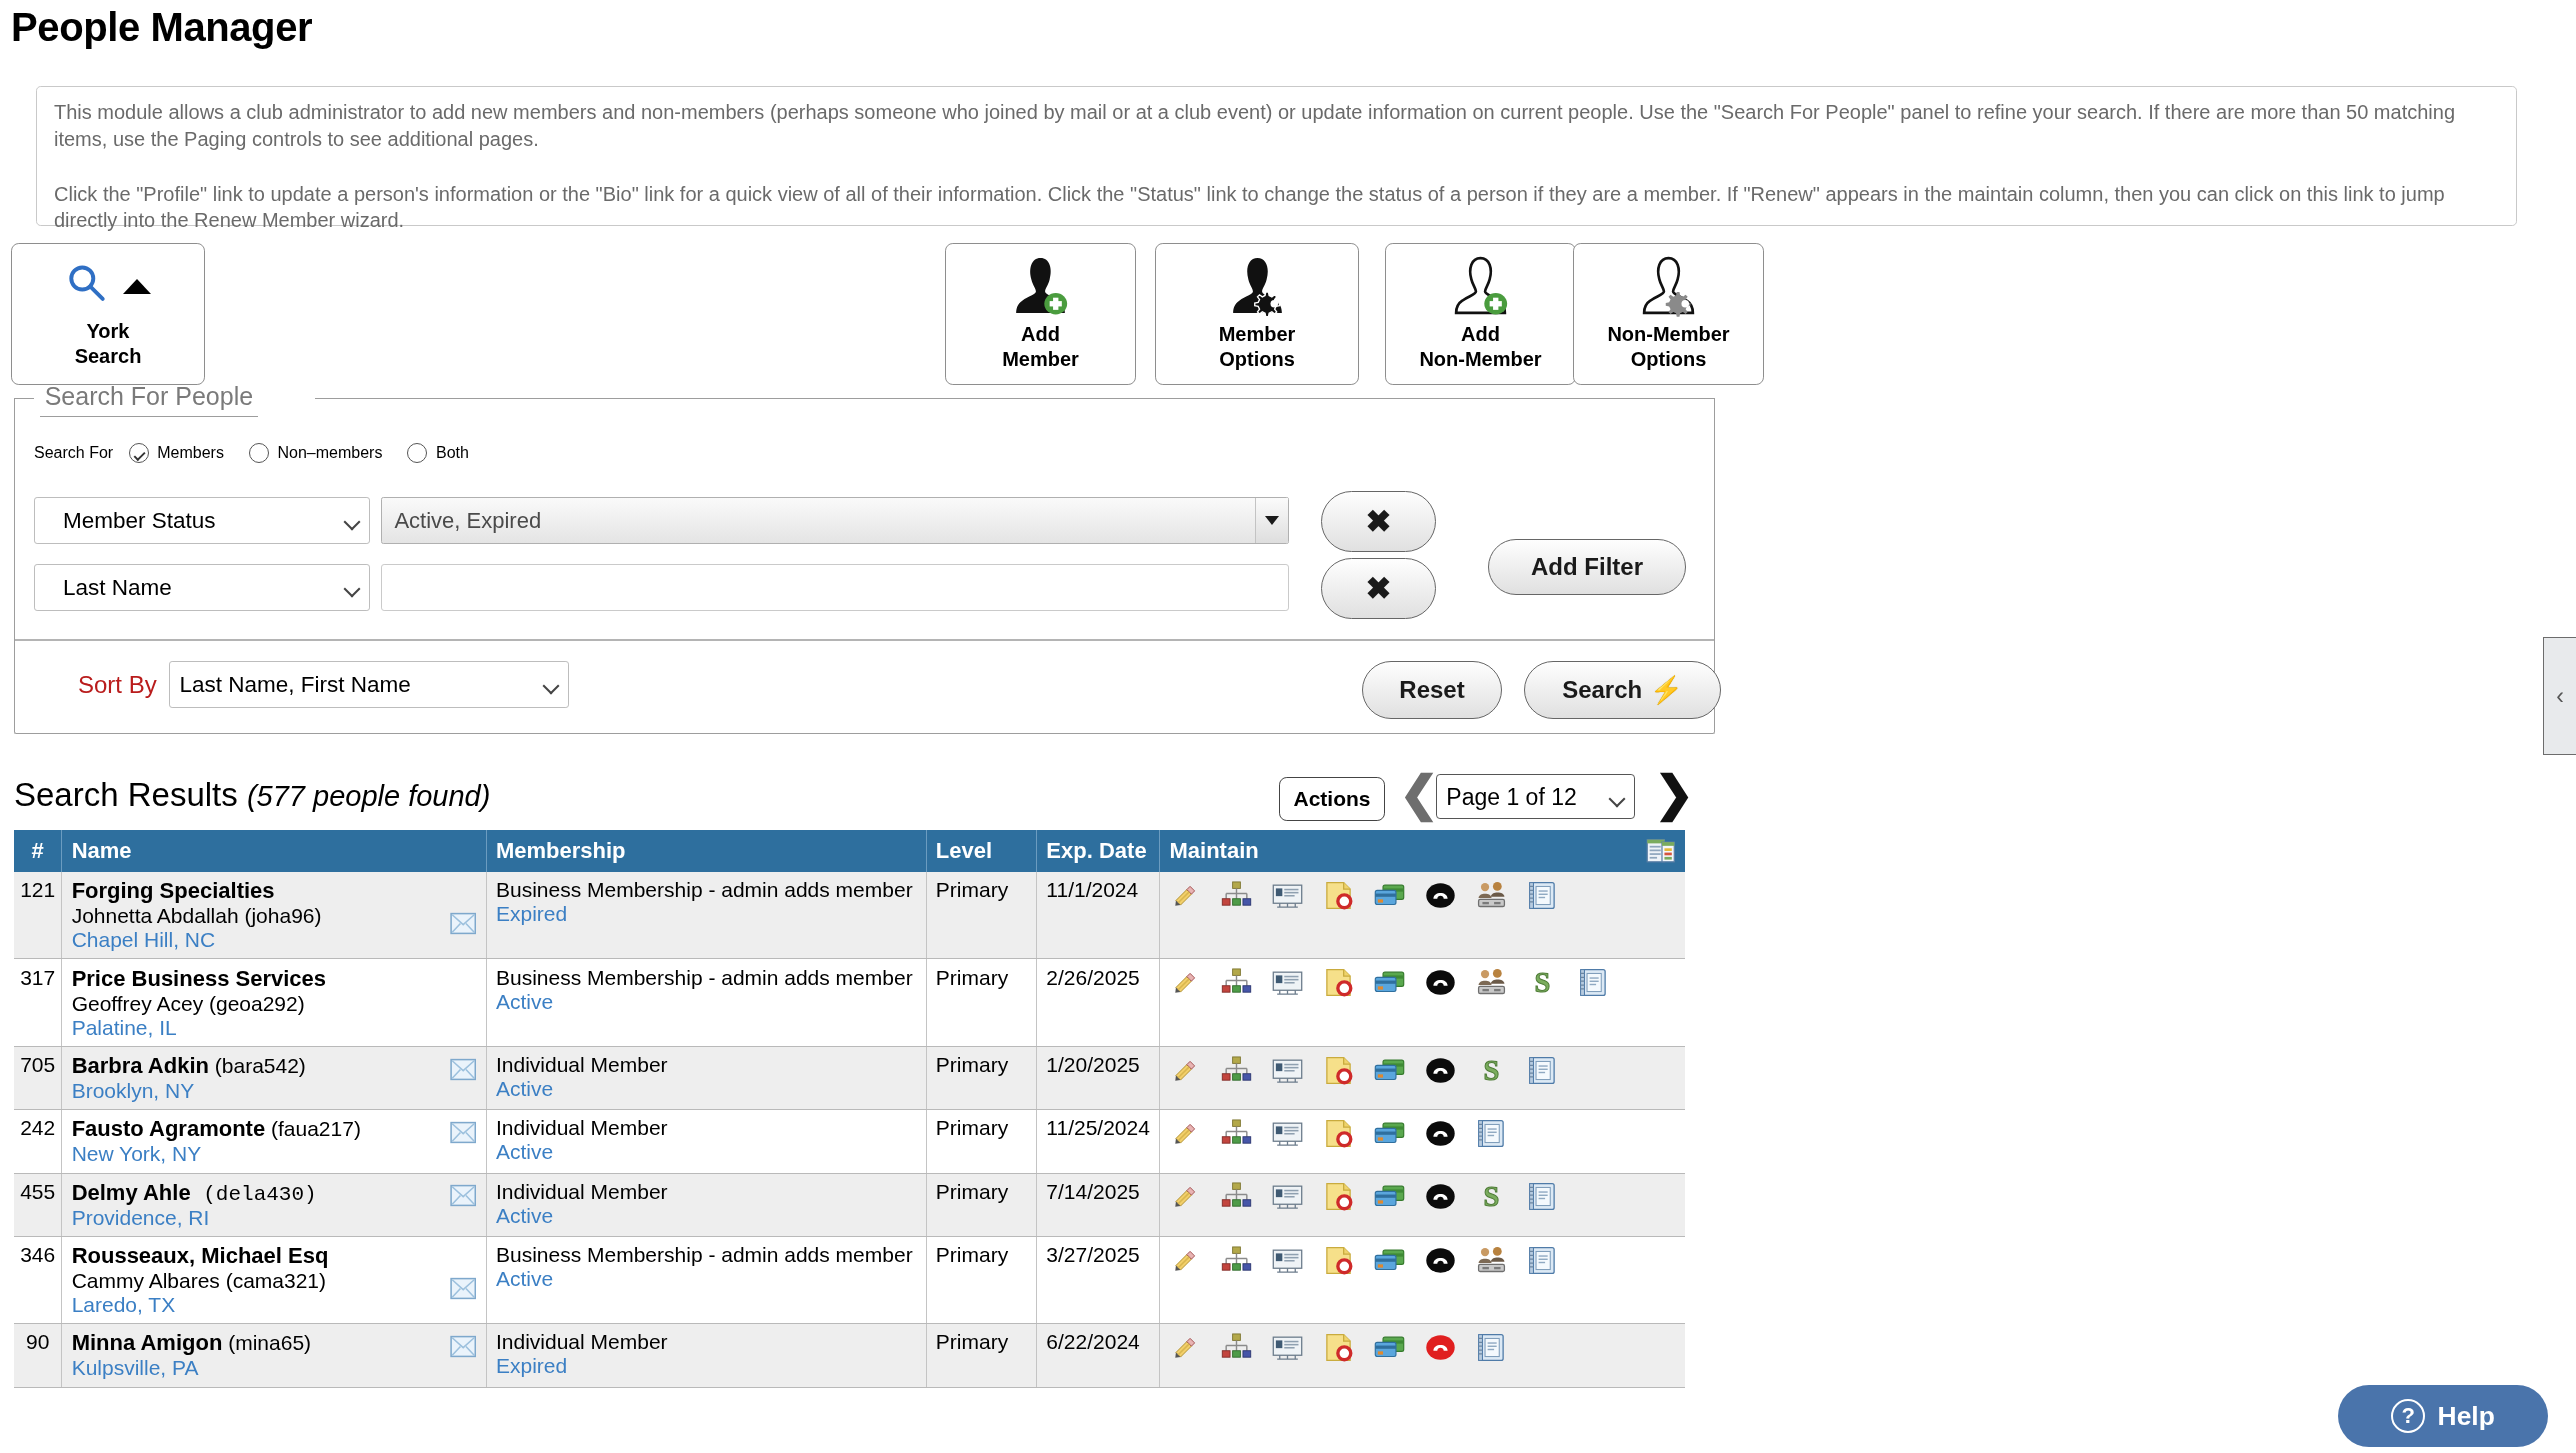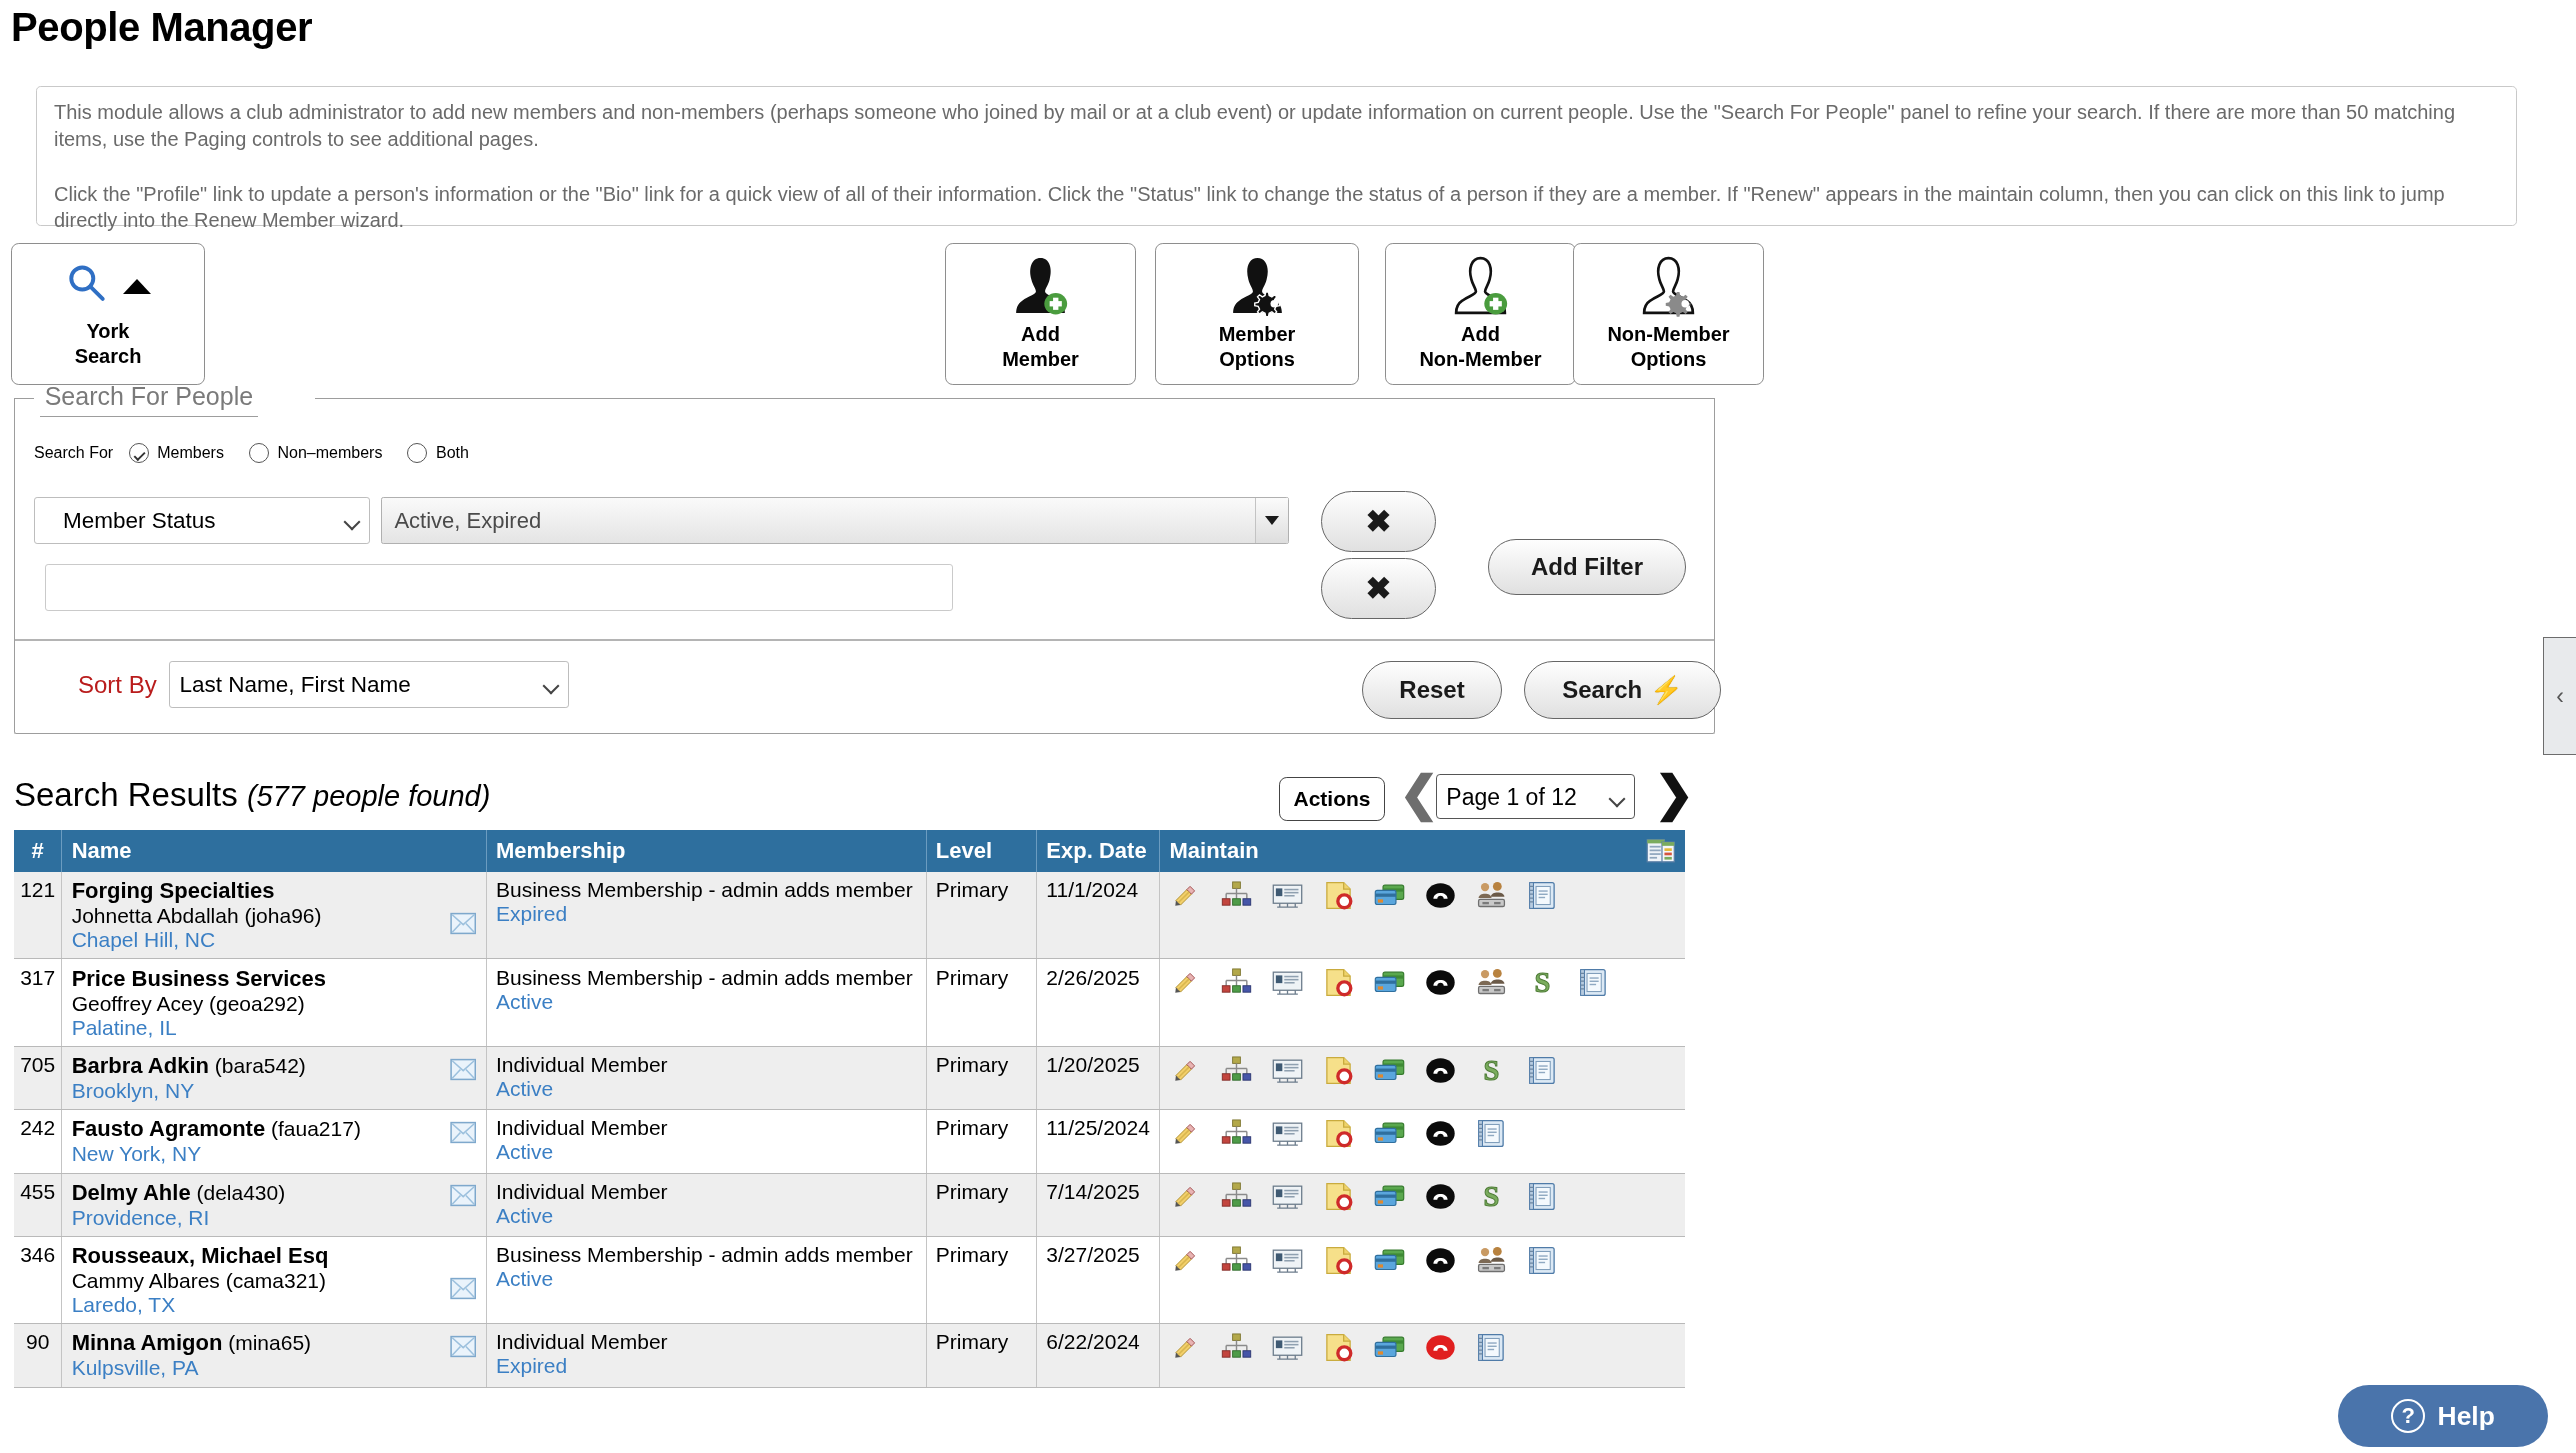--- a/index.html
+++ b/index.html
@@ -359,20 +359,25 @@
     </span>
     <span class="multi-box">
       <span class="multi-val">Active, Expired</span>
       <span class="multi-arrow">
         <span class="caret-down-sm"></span>
       </span>
     </span>
   </div>
 
   <div class="filter-row" id="filterRow2">
+    <span class="sel-wrap">
+      <select class="plain-select" id="fieldSel2">
+        <option>Last Name</option>
+      </select>
+    </span>
     <input class="text-input" type="text" value="" style="">
   </div>
 
   <button class="pill-btn x-btn" id="xBtn1">✖</button>
   <button class="pill-btn x-btn" id="xBtn2">✖</button>
   <button class="pill-btn" id="addFilterBtn">Add Filter</button>
 
   <div class="fs-divider"></div>
 
   <div class="sort-row">
@@ -774,21 +779,21 @@
                   </g>
                 </svg></span>
             </div>
           </td>
         </tr>
         <tr class="odd">
           <td class="c-num">455</td>
           <td>
             <div class="name-cell-inner">
               <div>
-                <div class="nm-line1">Delmy Ahle<span class="nm-line2" style="font-weight: normal;"> (dela430)</span></div>
+                <div class="nm-line1">Delmy Ahle<span class="nm-line2" style="font-weight: normal; font-family: Liberation Mono, monospace;"> (dela430)</span></div>
                 <div class="nm-line3">Providence, RI</div>
               </div>
               <span class="mail-icon-wrap" style="padding-top: 4.7px;"><svg width="26.4" height="23" viewBox="0 0 24 20">
                   <rect x="1" y="1" width="22" height="18" fill="#eaf3fb" stroke="#7ea8cc" stroke-width="1.4"></rect>
                   <path d="M2 2 L12 11 L22 2" fill="none" stroke="#9cc0dd" stroke-width="1.4"></path>
                   <path d="M2 18 L9.5 10 M22 18 L14.5 10" fill="none" stroke="#9cc0dd" stroke-width="1.4"></path>
                 </svg></span>
             </div>
           </td>
           <td>

